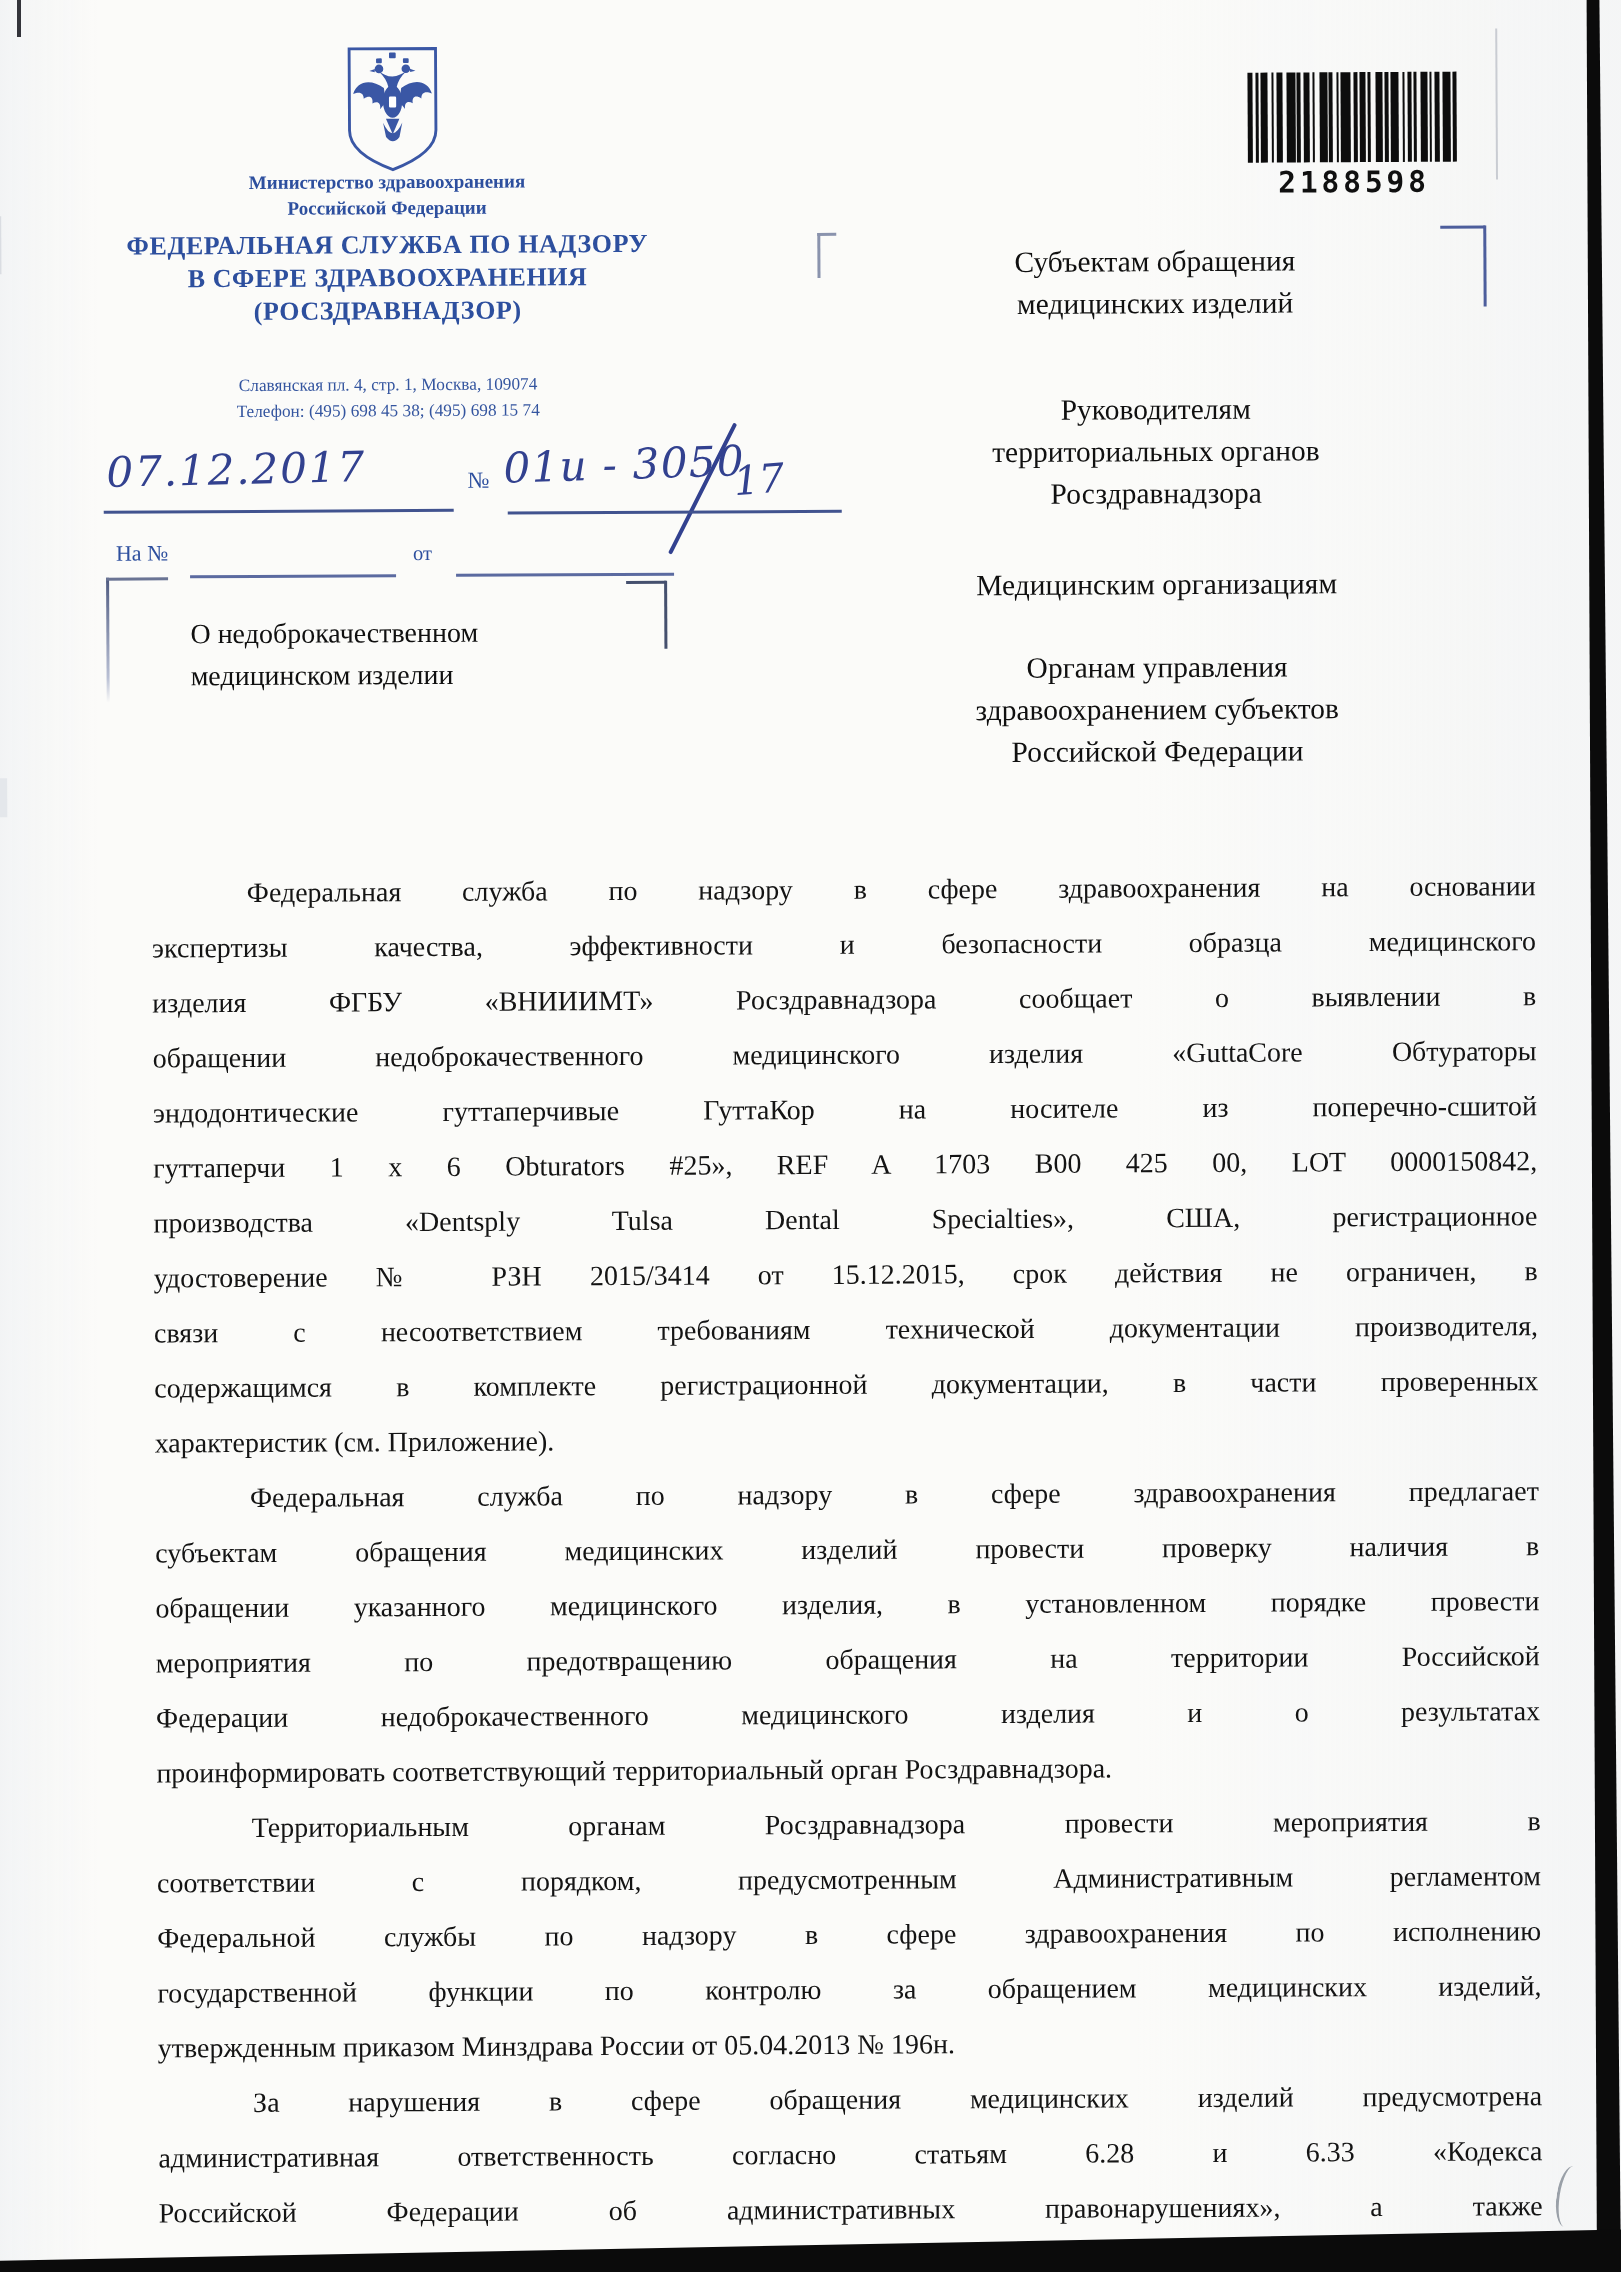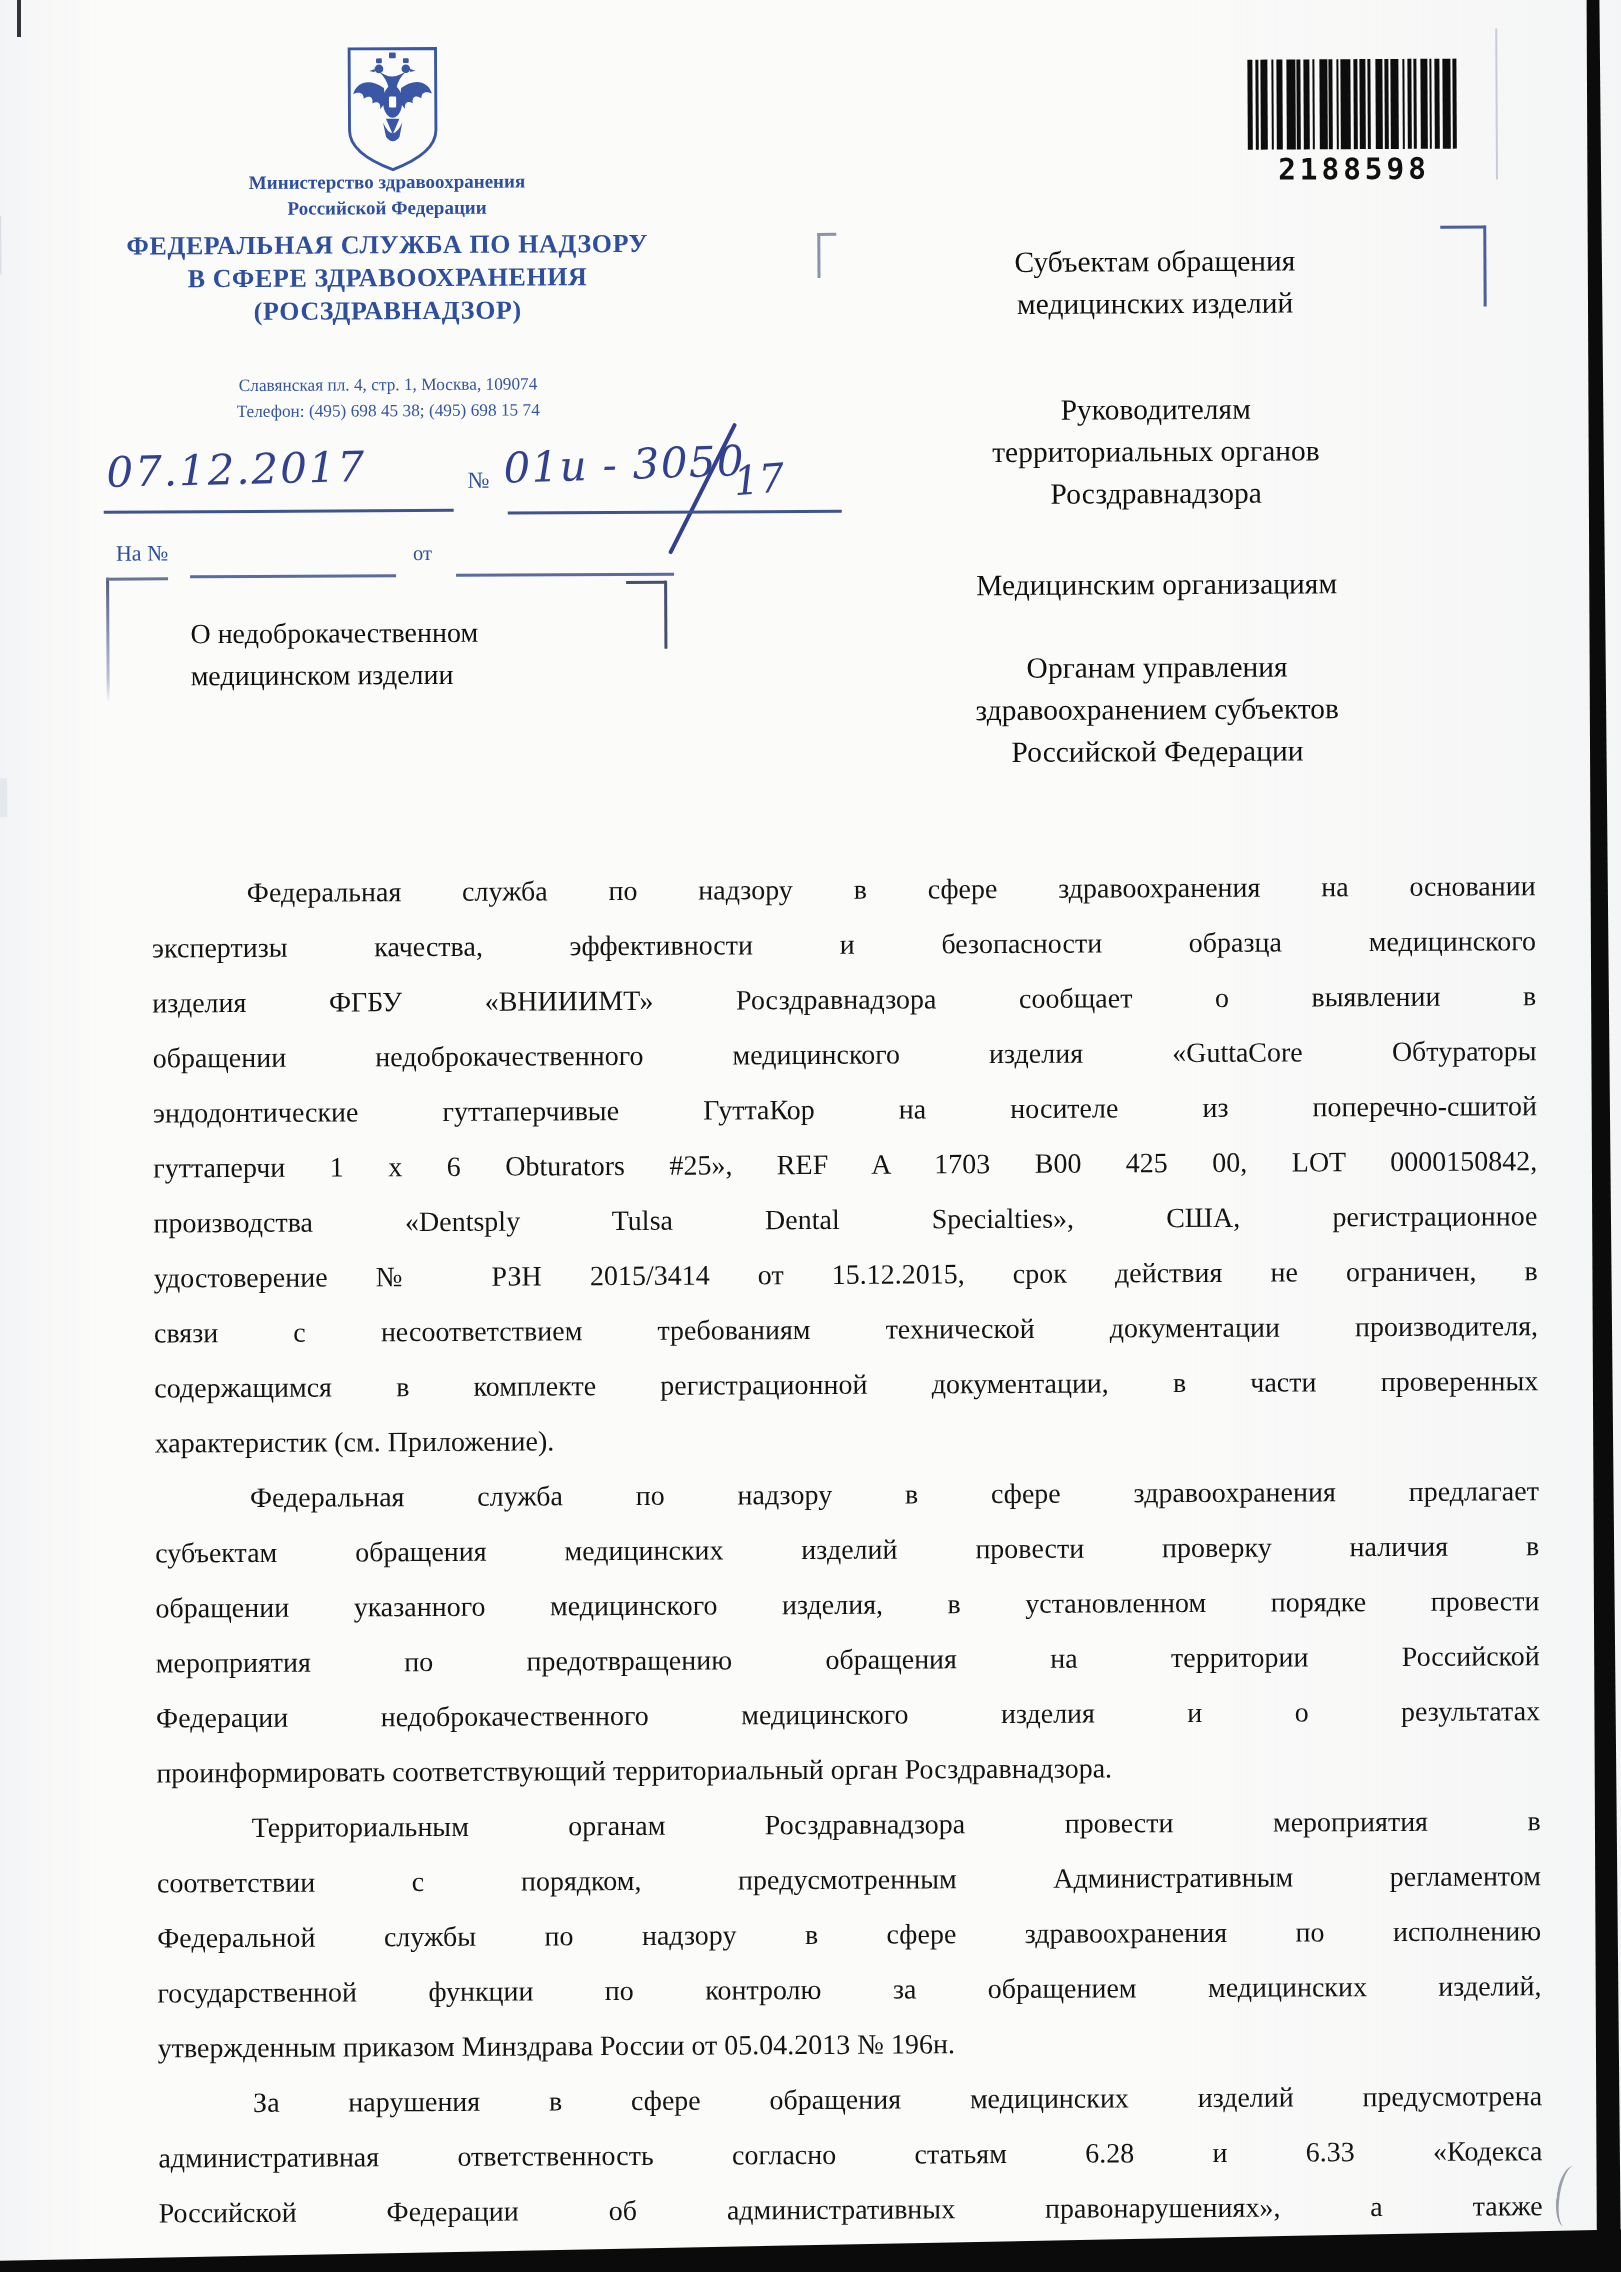--- a/index.html
+++ b/index.html
@@ -16,21 +16,21 @@
   #scan{position:absolute;inset:0;transform:rotate(-0.3deg);transform-origin:811px 1136px;}
 
   
   .coat{position:absolute;left:350px;top:41px;width:96px;height:132px;}
   .lh{position:absolute;left:71px;width:642px;text-align:center;color:#2d4f9e;}
   .lh-ministry{top:167px;font-size:19px;font-weight:bold;line-height:26px;}
   .lh-service{top:226px;font-size:26px;font-weight:bold;line-height:33px;letter-spacing:0.6px;}
   .lh-addr{top:370px;font-size:17.3px;line-height:26px;color:#34559f;}
 
   
-  .barcode-wrap{position:absolute;left:1253px;top:62px;width:212px;}
+  .barcode-wrap{position:absolute;left:1253px;top:75px;width:212px;}
   .barcode{display:flex;height:90px;align-items:stretch;}
   .bc-bar{background:#0d0d0d;}
   .bc-gap{background:transparent;}
   .barcode-number{margin-top:2.6px;text-align:center;font-family:"DejaVu Sans Mono", monospace;font-weight:bold;font-size:29.5px;letter-spacing:3.9px;color:#101010;}
 
   
   .hand{font-family:"DejaVu Serif", serif;font-style:italic;color:#32418f;}
   .hw-date{position:absolute;left:110px;top:442px;font-size:42px;letter-spacing:1.9px;transform:rotate(-1deg);}
   .hw-num{position:absolute;left:507px;top:439px;font-size:42px;letter-spacing:1.3px;transform:rotate(-1.5deg);}
   .hw-slash{position:absolute;left:704px;top:415px;width:3.9px;height:146px;background:#32418f;transform:rotate(27deg);border-radius:1.9px;}

